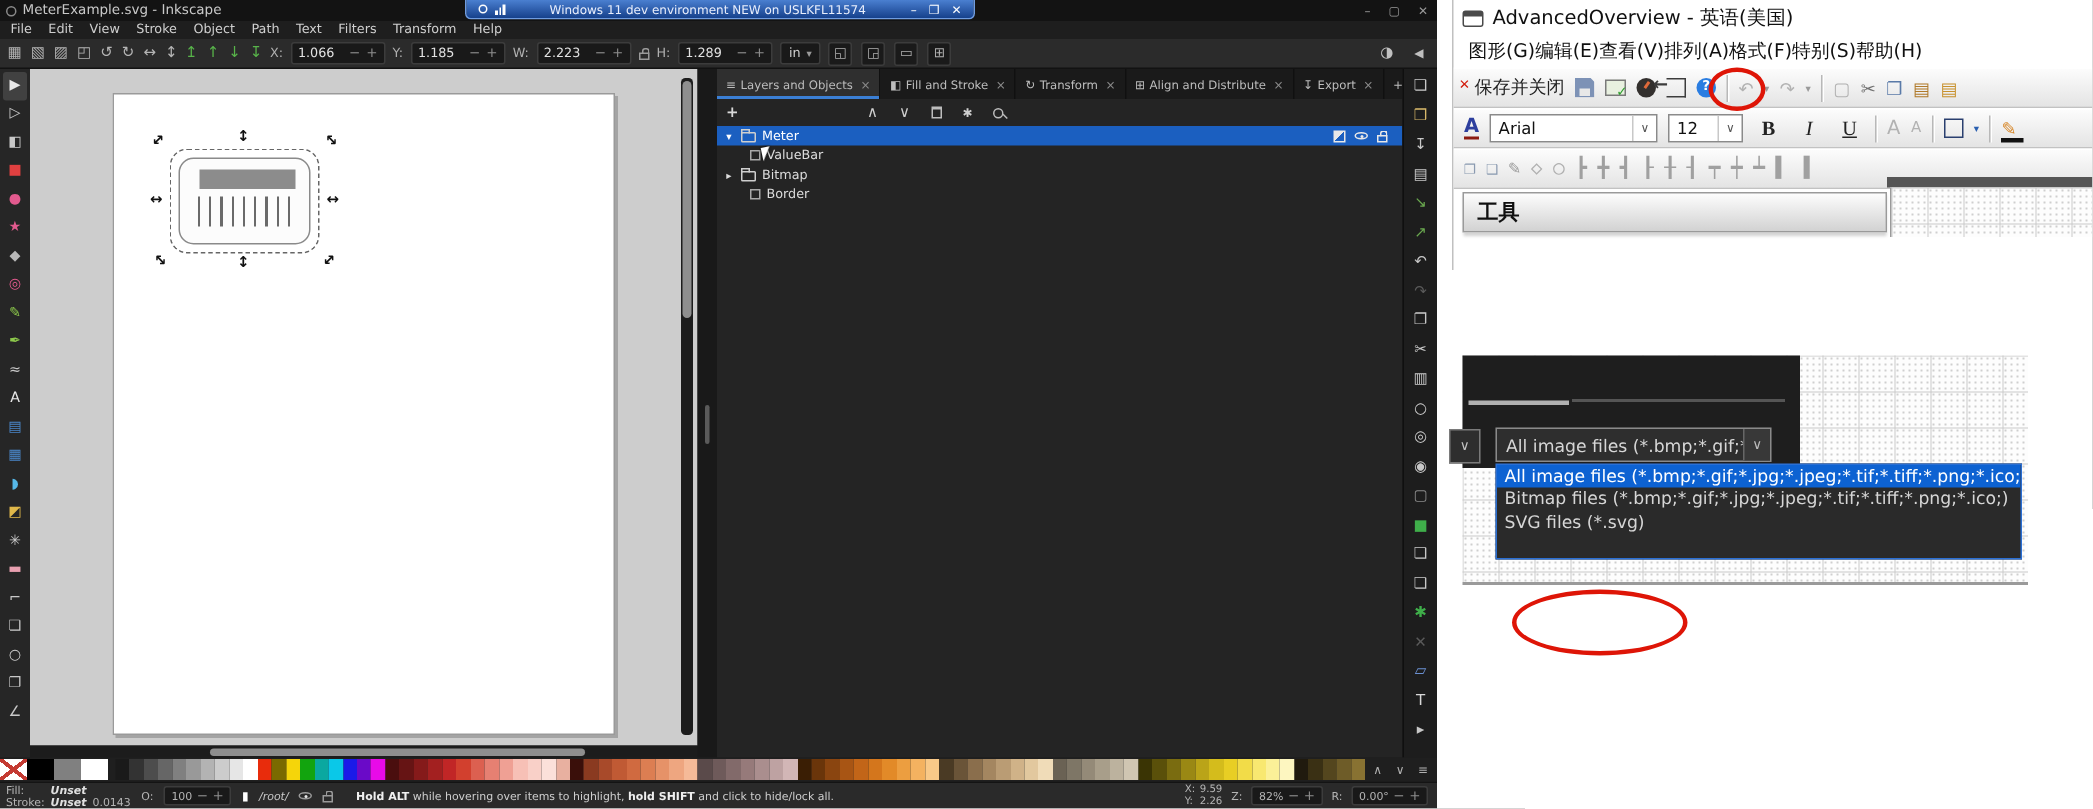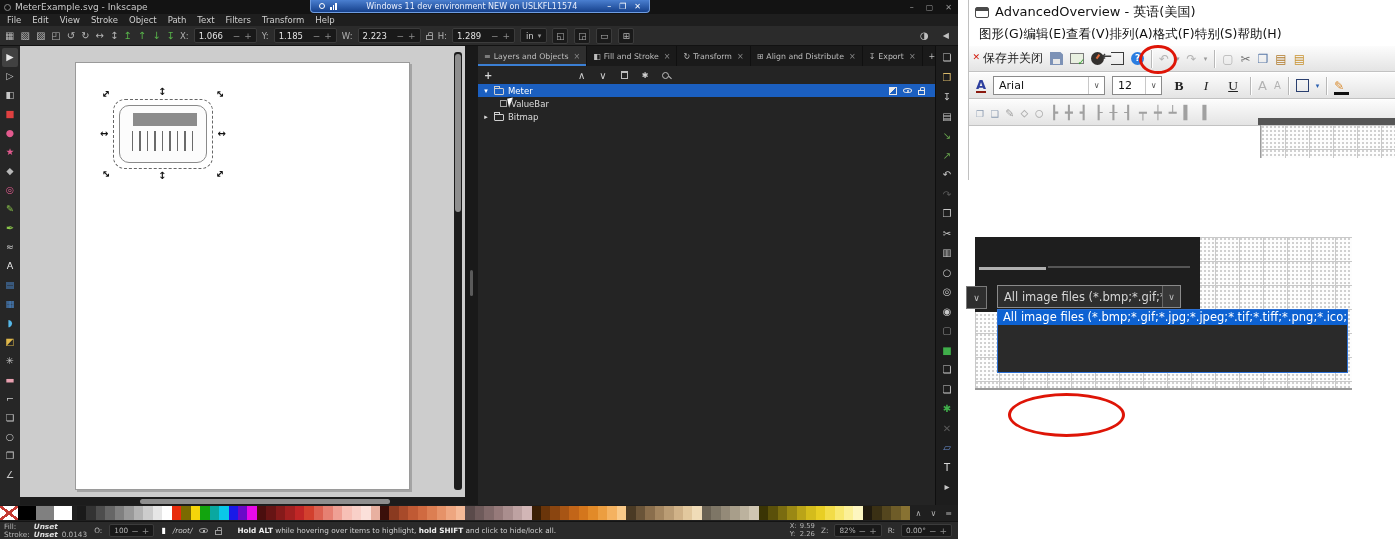--- a/index.html
+++ b/index.html
@@ -394,20 +394,24 @@
       </div>
       <div class="trow indent">
         <span class="i-check"></span>
         <span>ValueBar</span>
         <span class="cursor-arrow"></span>
       </div>
       <div class="trow">
         <span class="chev">▸</span>
         <span class="i-folder"></span>
         <span>Bitmap</span>
+      </div>
+      <div class="trow indent">
+        <span class="i-check"></span>
+        <span>Border</span>
       </div>
     </div>
 
     <div class="cmdstrip">
 
     <span class="cmd" style="color: rgb(200, 200, 200);">❏</span>
         <span class="cmd" style="color: rgb(216, 184, 106);">❒</span>
         <span class="cmd" style="color: rgb(200, 200, 200);">↧</span>
         <span class="cmd" style="color: rgb(200, 200, 200);">▤</span>
         <span class="cmd" style="color: rgb(106, 168, 79);">↘</span>
@@ -664,20 +668,23 @@
         <span class="mono" style="font-size: 13px; color: rgb(160, 160, 160);">┠</span>
         <span class="mono" style="font-size: 13px; color: rgb(160, 160, 160);">╂</span>
         <span class="mono" style="font-size: 13px; color: rgb(160, 160, 160);">┨</span>
         <span class="mono" style="font-size: 13px; color: rgb(160, 160, 160);">┯</span>
         <span class="mono" style="font-size: 13px; color: rgb(160, 160, 160);">┿</span>
         <span class="mono" style="font-size: 13px; color: rgb(160, 160, 160);">┷</span>
         <span class="mono" style="font-size: 13px; color: rgb(160, 160, 160);">▌</span>
         <span class="mono" style="font-size: 13px; color: rgb(160, 160, 160);">▐</span>
       </div>
 
+    <div class="tools-bar">
+      <span>工具</span>
+    </div>
     <div class="designer-top"></div>
     <div class="designer-grid gridbg"></div>
   </div>
 
   <div class="frag-grid gridbg"></div>
   <div class="frag-dark"></div>
   <div class="fline1"></div>
   <div class="fline2"></div>
 
   <div class="pcombo">
@@ -685,18 +692,20 @@
     </div>
 
   <div class="fcombo">
     <span class="cval">All image files (*.bmp;*.gif;*.jpg</span>
     <span class="cchev">∨</span>
   </div>
 
   <div class="flist">
 
   <div class="fopt">All image files (*.bmp;*.gif;*.jpg;*.jpeg;*.tif;*.tiff;*.png;*.ico;*.emf)</div>
+      <div class="fopt">Bitmap files (*.bmp;*.gif;*.jpg;*.jpeg;*.tif;*.tiff;*.png;*.ico;)</div>
+      <div class="fopt">SVG files (*.svg)</div>
     </div>
 
   <div class="red-circle"></div>
   <div class="red-ellipse"></div>
 
 </div>
 
 </body></html>

